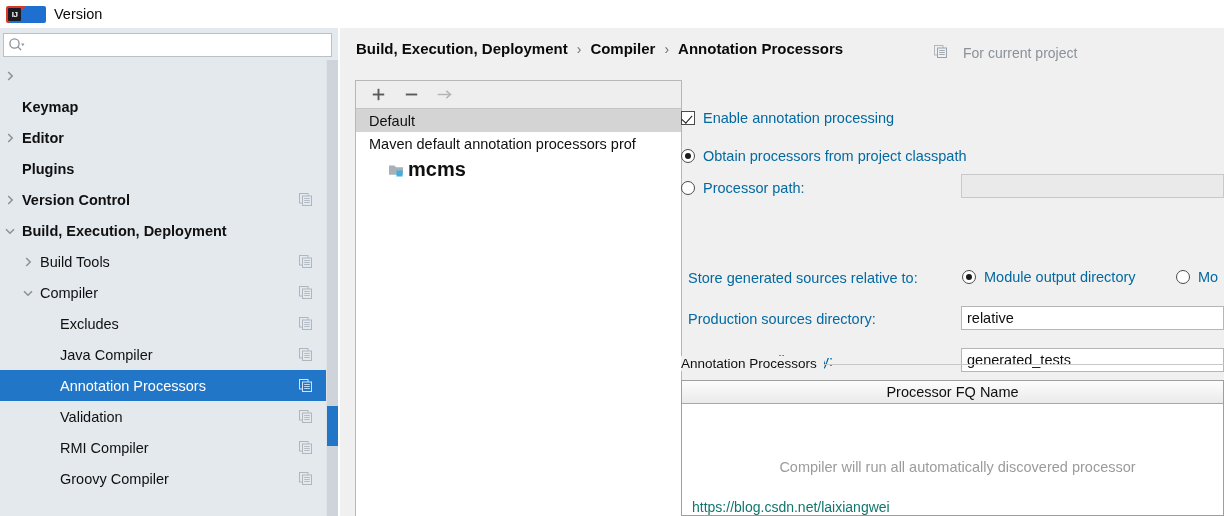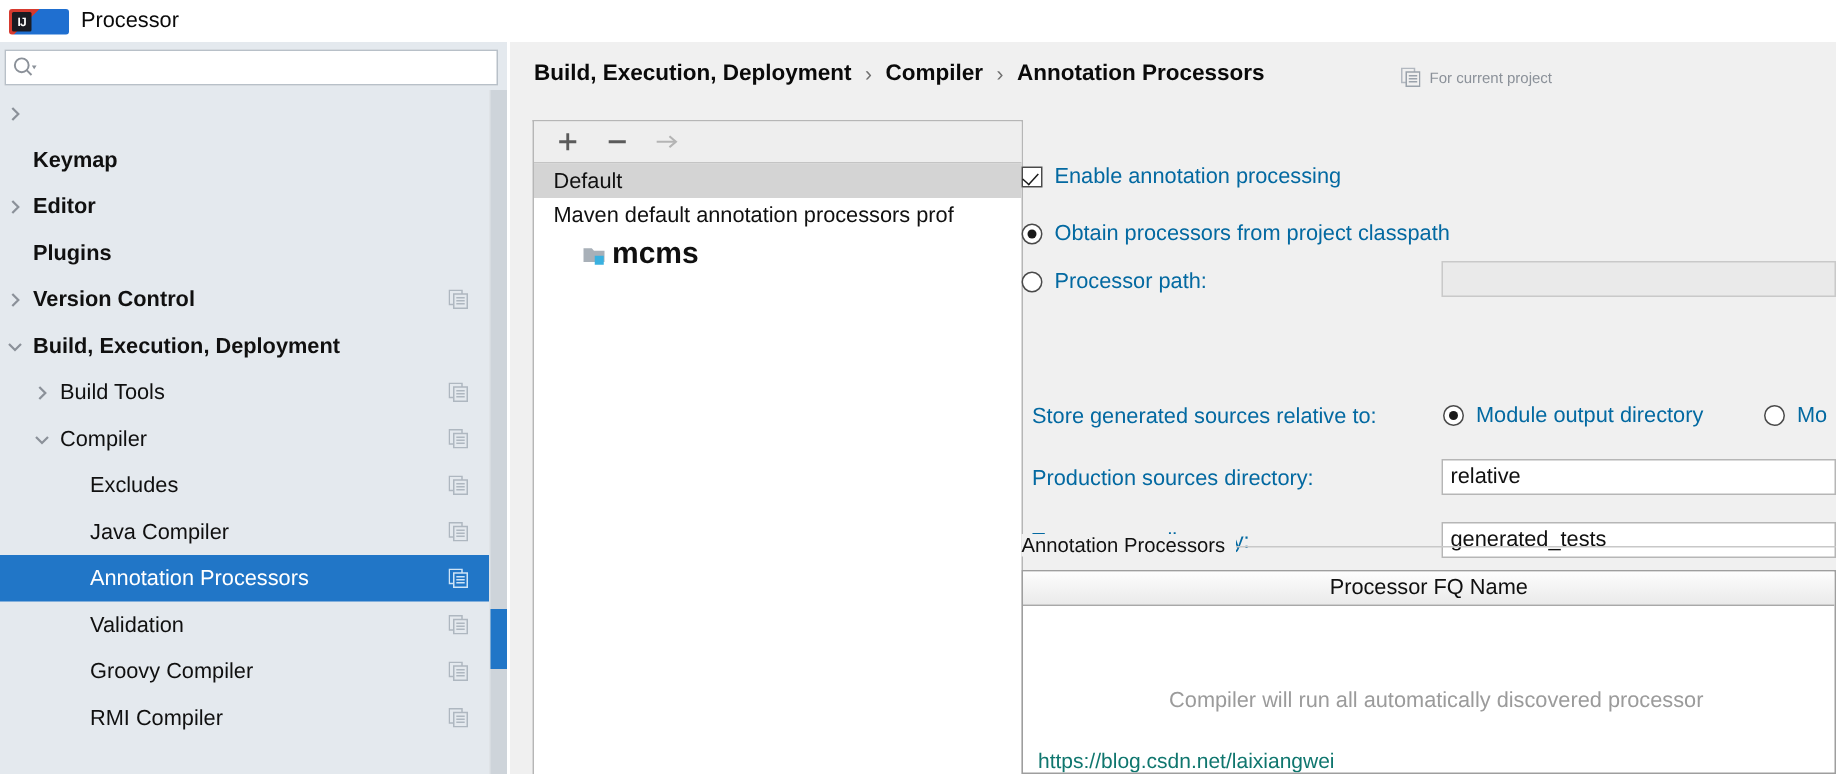--- a/index.html
+++ b/index.html
@@ -101,22 +101,22 @@
     background: #f0f0f0;
   }
   .breadcrumb {
     position: absolute; left: 16px; top: 12px;
     display: flex; align-items: center; gap: 9px;
     font-size: 15px; font-weight: bold; color: #0a0a0a; white-space: nowrap;
   }
   .crumb-sep { color: #707070; font-weight: normal; font-size: 14px; }
   .for-project {
     position: absolute; left: 594px; top: 17px;
-    display: flex; align-items: flex-end; gap: 6px;
-    font-size: 10px; color: #8b9199;
+    display: flex; align-items: flex-start; gap: 16px;
+    font-size: 14px; color: #8b9199;
   }
   .for-project svg { display: block; }
 
   
   .profiles {
     position: absolute; left: 15px; top: 52px; width: 327px; height: 436px;
     border: 1px solid #b6b6b6; border-bottom: none; background: #ffffff;
   }
   .prof-toolbar {
     height: 28px; background: #eeeeee; border-bottom: 1px solid #c4c4c4;
@@ -198,21 +198,21 @@
 </style>
 </head>
 <body>
 
 <div id="app">
 
   <div class="titlebar">
     <div class="ij-icon">
       <span class="lbl">IJ</span>
     </div>
-    <div class="title-text">Processor</div>
+    <div class="title-text">Version</div>
   </div>
 
   <div class="sidebar">
 
     <div class="search-wrap">
       <div class="search-box">
         <span>
           <svg width="17" height="16" viewBox="0 0 17 16">
             <circle cx="6.5" cy="6.5" r="4.6" fill="none" stroke="#8b9199" stroke-width="1.3"></circle>
             <line x1="9.9" y1="9.9" x2="13" y2="13" stroke="#8b9199" stroke-width="1.3"></line>
@@ -346,33 +346,33 @@
             <svg width="13" height="13" viewBox="0 0 13 13">
               <rect x="0.5" y="0.5" width="8.5" height="9.5" fill="none" stroke="#aeb7c0" stroke-width="1"></rect>
               <rect x="3.5" y="3" width="9" height="9.5" fill="#e4e9ee" stroke="#aeb7c0" stroke-width="1"></rect>
               <line x1="5.2" y1="5.5" x2="10.8" y2="5.5" stroke="#aeb7c0" stroke-width="0.9"></line>
               <line x1="5.2" y1="7.5" x2="10.8" y2="7.5" stroke="#aeb7c0" stroke-width="0.9"></line>
               <line x1="5.2" y1="9.5" x2="10.8" y2="9.5" stroke="#aeb7c0" stroke-width="0.9"></line>
             </svg>
           </span>
         </div>
         <div class="tree-row lvl2">
+          <span>RMI Compiler</span>
+          <span class="copy-ic">
+            <svg width="13" height="13" viewBox="0 0 13 13">
+              <rect x="0.5" y="0.5" width="8.5" height="9.5" fill="none" stroke="#aeb7c0" stroke-width="1"></rect>
+              <rect x="3.5" y="3" width="9" height="9.5" fill="#e4e9ee" stroke="#aeb7c0" stroke-width="1"></rect>
+              <line x1="5.2" y1="5.5" x2="10.8" y2="5.5" stroke="#aeb7c0" stroke-width="0.9"></line>
+              <line x1="5.2" y1="7.5" x2="10.8" y2="7.5" stroke="#aeb7c0" stroke-width="0.9"></line>
+              <line x1="5.2" y1="9.5" x2="10.8" y2="9.5" stroke="#aeb7c0" stroke-width="0.9"></line>
+            </svg>
+          </span>
+        </div>
+        <div class="tree-row lvl2">
           <span>Groovy Compiler</span>
-          <span class="copy-ic">
-            <svg width="13" height="13" viewBox="0 0 13 13">
-              <rect x="0.5" y="0.5" width="8.5" height="9.5" fill="none" stroke="#aeb7c0" stroke-width="1"></rect>
-              <rect x="3.5" y="3" width="9" height="9.5" fill="#e4e9ee" stroke="#aeb7c0" stroke-width="1"></rect>
-              <line x1="5.2" y1="5.5" x2="10.8" y2="5.5" stroke="#aeb7c0" stroke-width="0.9"></line>
-              <line x1="5.2" y1="7.5" x2="10.8" y2="7.5" stroke="#aeb7c0" stroke-width="0.9"></line>
-              <line x1="5.2" y1="9.5" x2="10.8" y2="9.5" stroke="#aeb7c0" stroke-width="0.9"></line>
-            </svg>
-          </span>
-        </div>
-        <div class="tree-row lvl2">
-          <span>RMI Compiler</span>
           <span class="copy-ic">
             <svg width="13" height="13" viewBox="0 0 13 13">
               <rect x="0.5" y="0.5" width="8.5" height="9.5" fill="none" stroke="#aeb7c0" stroke-width="1"></rect>
               <rect x="3.5" y="3" width="9" height="9.5" fill="#e4e9ee" stroke="#aeb7c0" stroke-width="1"></rect>
               <line x1="5.2" y1="5.5" x2="10.8" y2="5.5" stroke="#aeb7c0" stroke-width="0.9"></line>
               <line x1="5.2" y1="7.5" x2="10.8" y2="7.5" stroke="#aeb7c0" stroke-width="0.9"></line>
               <line x1="5.2" y1="9.5" x2="10.8" y2="9.5" stroke="#aeb7c0" stroke-width="0.9"></line>
             </svg>
           </span>
         </div>

